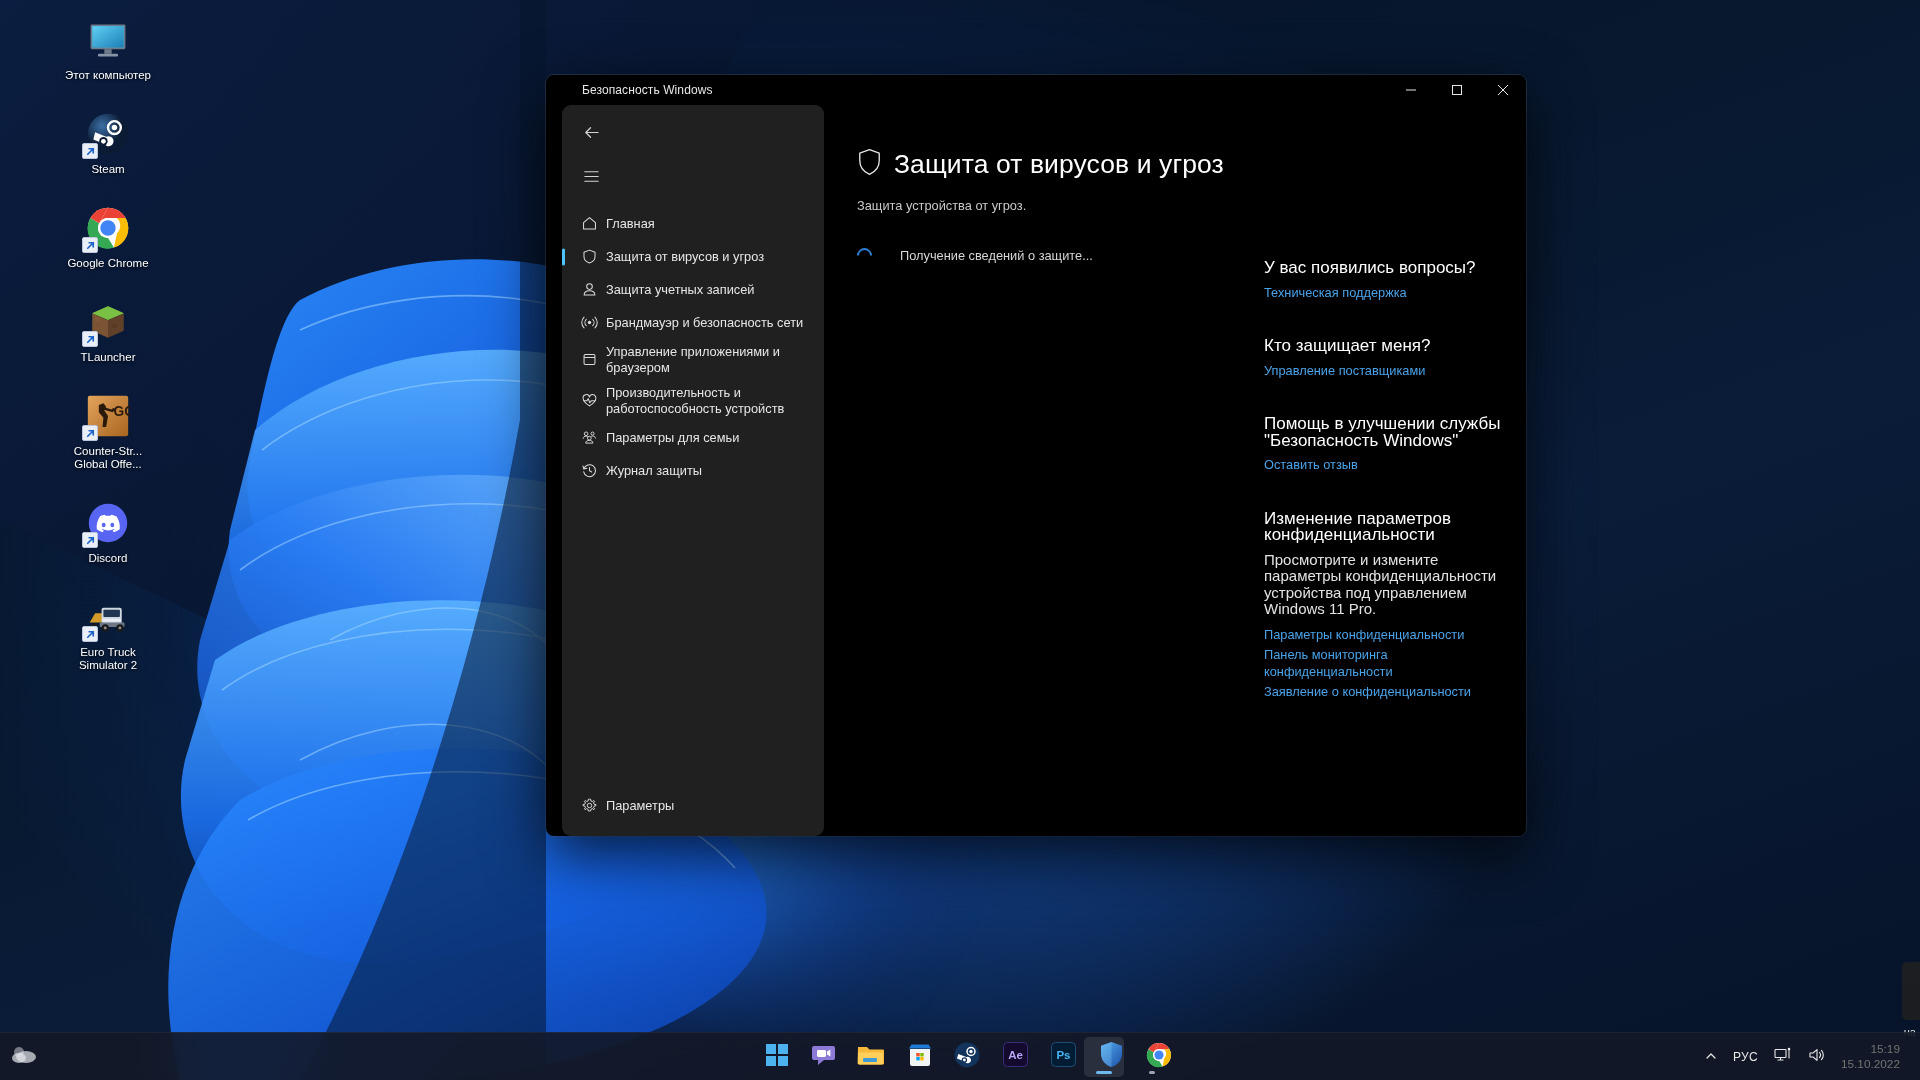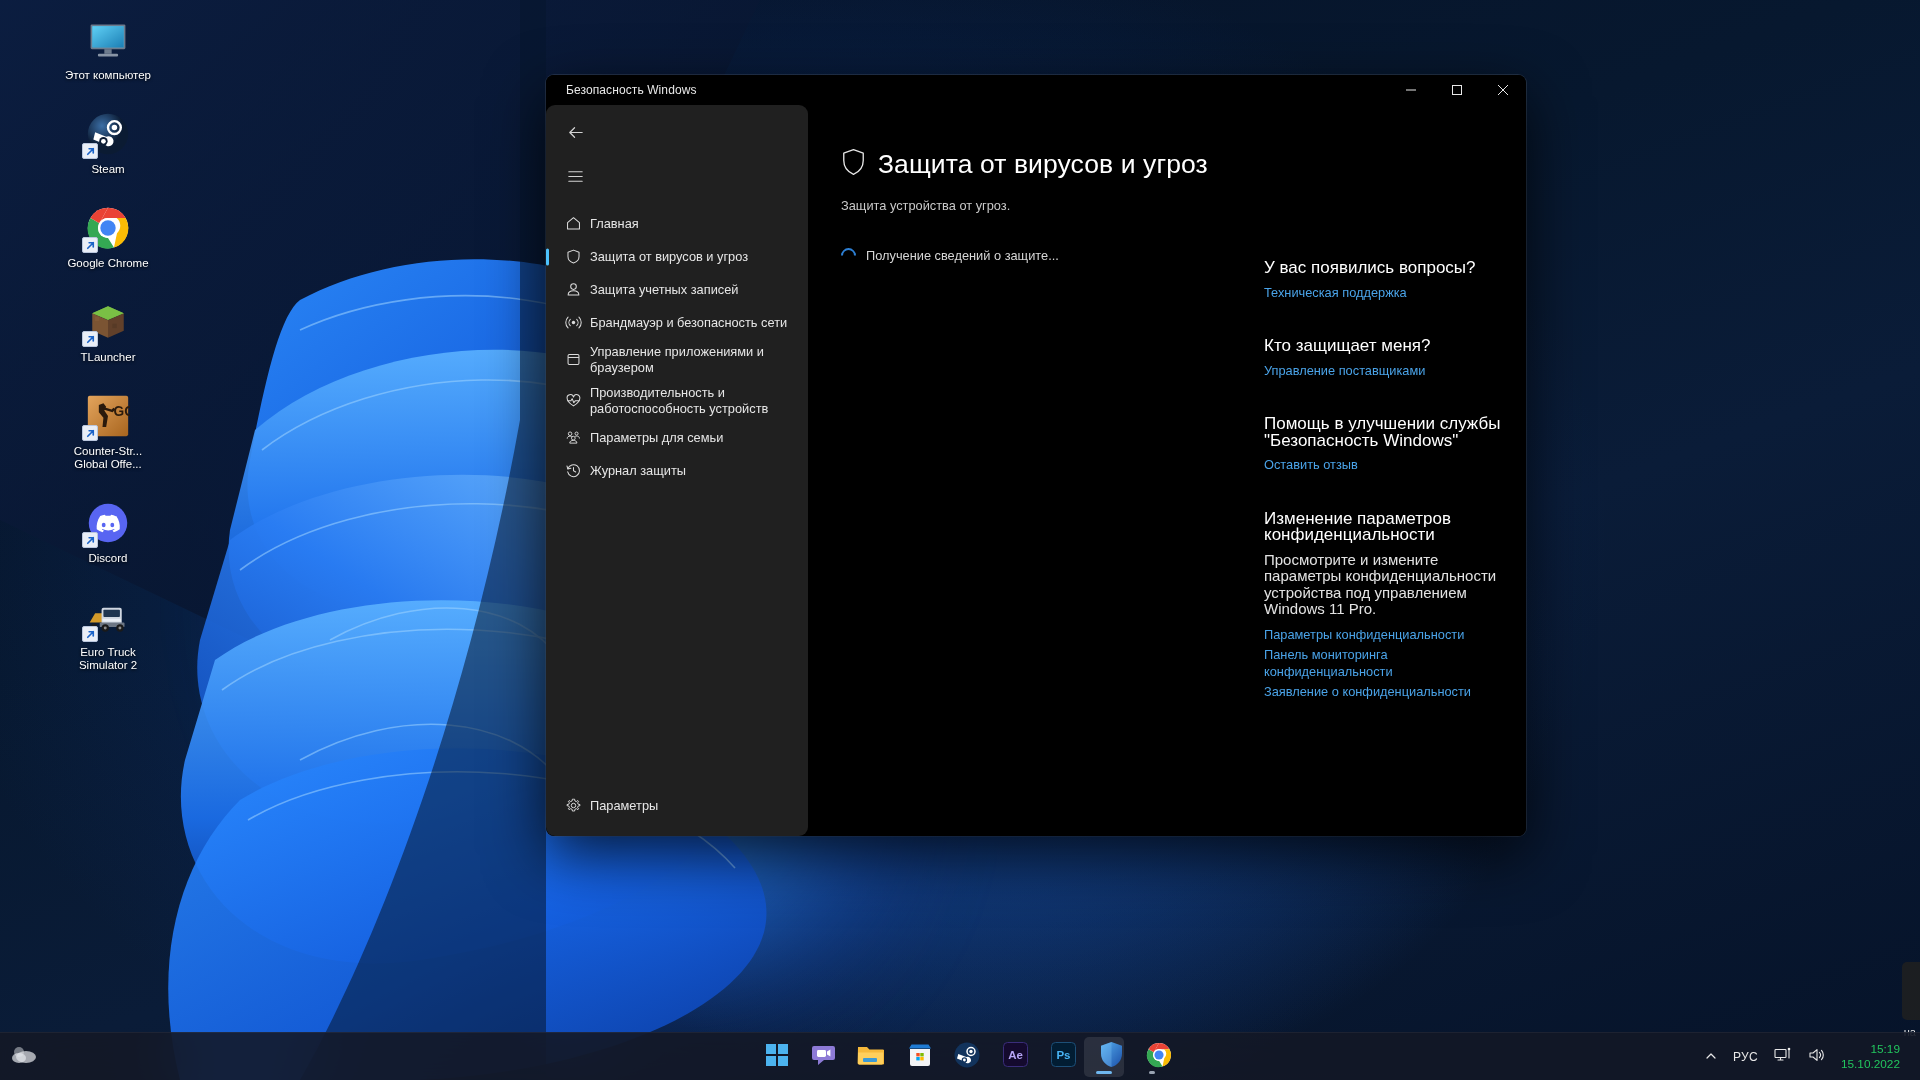--- a/index.html
+++ b/index.html
@@ -54,21 +54,21 @@
   .shortcut-arrow svg { width:11px; height:11px; }
 
   
   #security-window {
     position:absolute; left:546px; top:75px;
     width:980px; height:761px;
     background:#000;
     border-radius:8px;
     overflow:hidden;
     box-shadow:0 20px 60px rgba(0,0,0,.75), 0 0 0 1px rgba(120,130,150,.25);
-    display:flex; flex-direction:column;
+    display:flex; flex-direction:column;padding-left:16px;
   }
   #titlebar {
     height:30px; background:#000;
     display:flex; align-items:center;
     flex:0 0 30px;
     -webkit-user-select:none;
   }
   #titlebar .title {
     font-size:12px; color:#e8e8e8; margin-left:20px; letter-spacing:.1px;
   }
@@ -121,21 +121,21 @@
     flex:1; background:#000; display:flex;
     min-width:0; overflow:hidden;
   }
   #main-col { flex:1; padding:43px 0 0 33px; min-width:0; }
   #page-head { display:flex; align-items:center; gap:12px; }
   #page-head .shield { color:#e4e4e4; }
   #page-head .shield svg { width:25px; height:29px; }
   #page-title { font-size:26.5px; color:#fff; font-weight:400; letter-spacing:.1px; }
   #page-sub { font-size:12.8px; color:#c9c9c9; margin-top:17px; }
   #loading-row {
-    display:flex; align-items:center; gap:10px; margin-top:35px;
+    display:flex; align-items:center; gap:28px; margin-top:35px;
   }
   #spinner {
     width:15px; height:15px; border-radius:50%;
     border:2px solid transparent;
     border-top-color:#2d7fd3; border-right-color:#2d7fd3;
     transform:rotate(-45deg);
   }
   #loading-text { font-size:12.8px; color:#d6d6d6; }
 
   
@@ -193,21 +193,21 @@
     height:48px; padding-right:8px; gap:2px;
   }
   .tray-btn {
     display:flex; align-items:center; justify-content:center;
     height:40px; padding:0 7px; border-radius:4px; color:#e8e8e8;
   }
   #tray-lang { font-size:12px; color:#e8e8e8; letter-spacing:.3px; }
   #clock {
     display:flex; flex-direction:column; align-items:flex-end;
     justify-content:center; height:40px; padding:0 12px 0 6px;
-    border-radius:4px; color:#22c55e; line-height:15px;
+    border-radius:4px; color:#737373; line-height:15px;
   }
   #clock .t, #clock .d { font-size:11.8px; }
 </style>
 </head>
 <body>
 
 <div id="wallpaper">
   <div class="bloom" style="left:220px;top:330px;width:620px;height:560px;background:radial-gradient(circle,#1f7af0 0%,rgba(20,80,200,.35) 55%,transparent 72%);"></div>
   <div class="bloom" style="left:420px;top:560px;width:520px;height:480px;background:radial-gradient(circle,#2f93ff 0%,rgba(18,70,190,.3) 55%,transparent 72%);"></div>
   <svg width="1920" height="1080" style="position:absolute;inset:0;">

